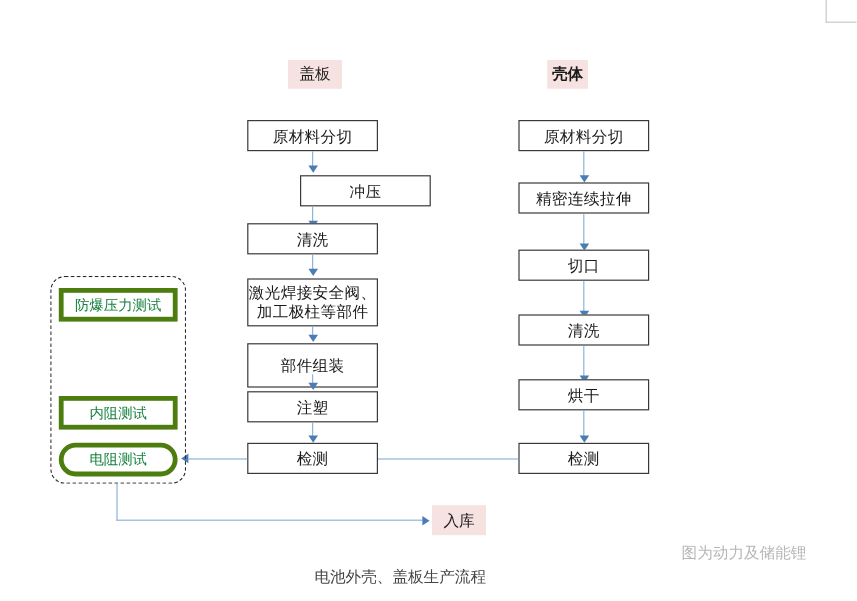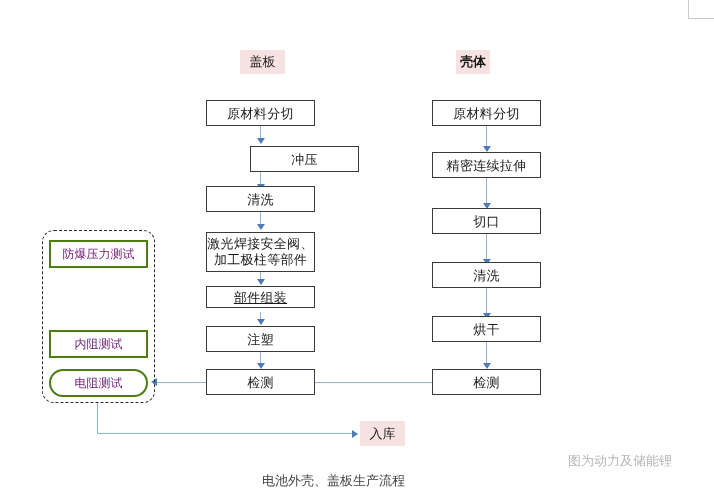--- a/index.html
+++ b/index.html
@@ -30,23 +30,23 @@
     text-align: center;
     letter-spacing: 0.3px;
   }
   .box.two-line {
     line-height: 16px;
   }
   
   .test-box {
     position: absolute;
     box-sizing: border-box;
-    border: 2px solid #4d7c0f;
-    background: #ffffff;
-    color: #701a75;
+    border: 4px solid #4d7c0f;
+    background: #ffffff;
+    color: #15803d;
     font-size: 12px;
     line-height: 14px;
     display: flex;
     align-items: center;
     justify-content: center;
     text-align: center;
   }
   
   .pill {
     position: absolute;
@@ -162,21 +162,21 @@
 
   <div class="box two-line" style="left:206px; top:232px; width:109px; height:40px;">
     <span>
       <span>激光焊接安全阀、</span><br>
       <span>加工极柱等部件</span>
     </span>
   </div>
   <div class="vline" style="left:260px; top:272px; height:9px;"></div>
   <div class="arrow-down" style="left:257px; top:279px;"></div>
 
-  <div class="box" style="left:206px; top:286px; width:109px; height:22px;text-decoration:underline;">
+  <div class="box" style="left:206px; top:286px; width:109px; height:37px;">
     <span>部件组装</span>
   </div>
   <div class="vline" style="left:260px; top:312px; height:9px;"></div>
   <div class="arrow-down" style="left:257px; top:319px;"></div>
 
   <div class="box" style="left:206px; top:326px; width:109px; height:26px;align-items:center;">
     <span>注塑</span>
   </div>
   <div class="vline" style="left:260px; top:352px; height:13px;"></div>
   <div class="arrow-down" style="left:257px; top:363px;"></div>

